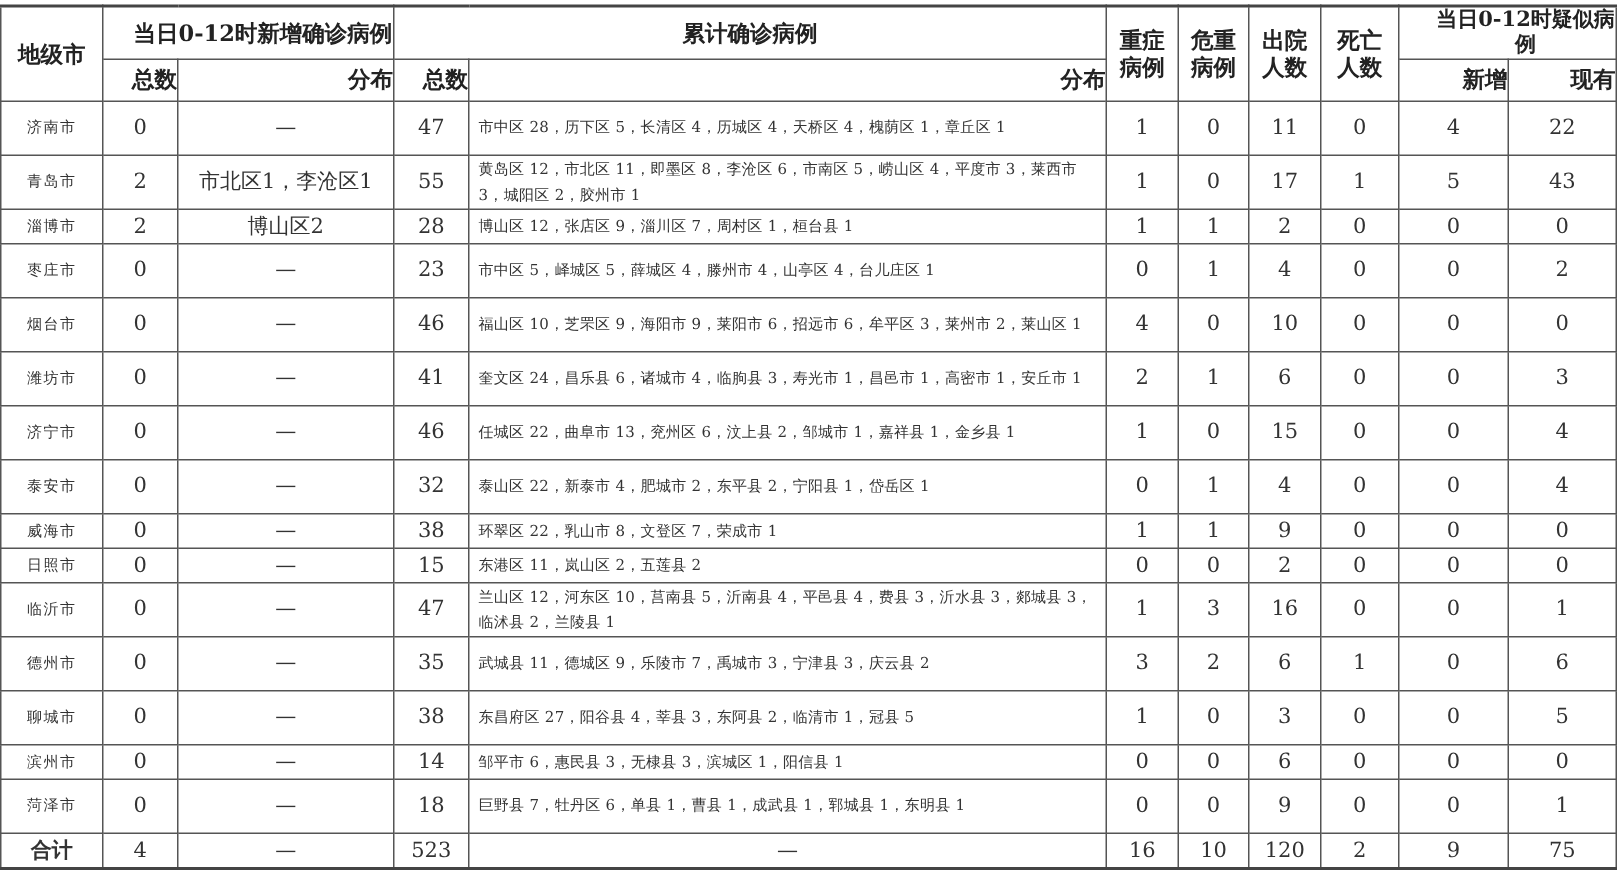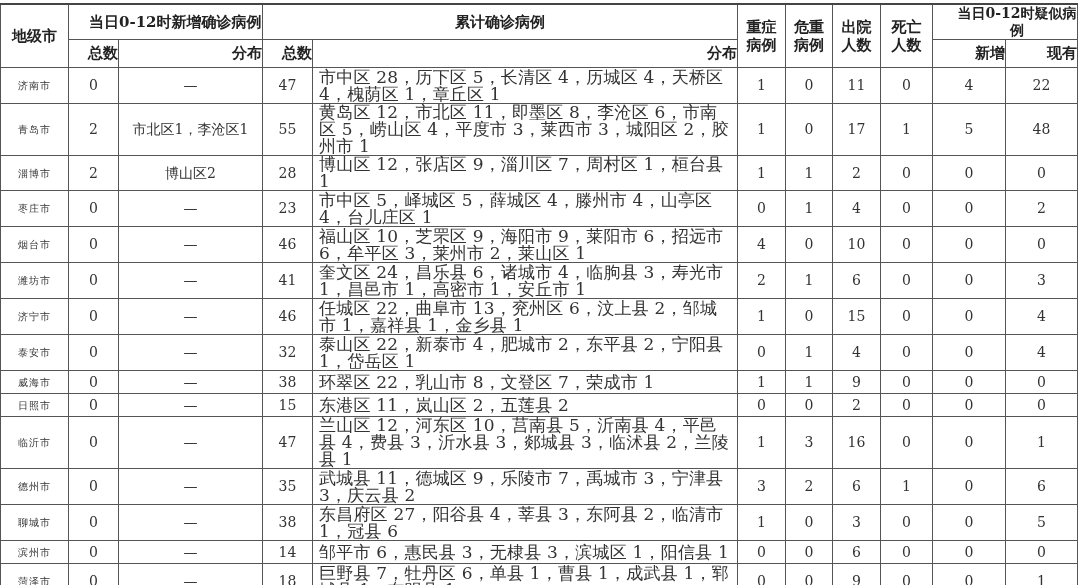--- a/index.html
+++ b/index.html
@@ -4,21 +4,21 @@
 <style>
   html, body { margin:0; padding:0; background:#ffffff; }
   body { width:1080px; height:585px; overflow:hidden; font-family:"DejaVu Serif","Liberation Serif",serif; color:#333; }
   .wrap { position:absolute; left:0; top:3px; width:1028px; }
   table { border-collapse:collapse; table-layout:fixed; width:1077px; }
   td, th { border:1px solid #555; text-align:center; vertical-align:middle; padding:0; font-weight:normal; line-height:17px; font-size:14px; }
   th { font-size:15px; color:#222; }
   thead th.bold { font-weight:bold; font-size:15px; }
   tr.h1 th { height:31px; }
   tr.h2 th { height:27px;text-align:right; }
-  td.dist { text-align:left; padding-left:6px; padding-right:4px; font-size:17px; letter-spacing:0.2px; line-height:17px; }
+  td.dist { text-align:left; padding-left:6px; padding-right:4px; font-size:10px; letter-spacing:0.2px; line-height:17px; }
   td.city { font-size:10px; letter-spacing:1px; }
   tr.r2 td { height:35px; }
   tr.r1 td { height:22px; }
   tr.total td { height:22px; }
   td.totlabel { font-weight:bold; }
   table { border-top:2px solid #444; border-bottom:2px solid #444; }
 </style>
 </head>
 <body>
 
@@ -75,21 +75,21 @@
           <td class="city">青岛市</td>
           <td>2</td>
           <td>市北区1，李沧区1</td>
           <td>55</td>
           <td class="dist">黄岛区 12，市北区 11，即墨区 8，李沧区 6，市南区 5，崂山区 4，平度市 3，莱西市 3，城阳区 2，胶州市 1</td>
           <td>1</td>
           <td>0</td>
           <td>17</td>
           <td>1</td>
           <td>5</td>
-          <td>48</td>
+          <td>43</td>
         </tr>
         <tr class="r1">
           <td class="city">淄博市</td>
           <td>2</td>
           <td>博山区2</td>
           <td>28</td>
           <td class="dist">博山区 12，张店区 9，淄川区 7，周村区 1，桓台县 1</td>
           <td>1</td>
           <td>1</td>
           <td>2</td>
@@ -212,21 +212,21 @@
           <td>6</td>
           <td>1</td>
           <td>0</td>
           <td>6</td>
         </tr>
         <tr class="r2">
           <td class="city">聊城市</td>
           <td>0</td>
           <td>—</td>
           <td>38</td>
-          <td class="dist">东昌府区 27，阳谷县 4，莘县 3，东阿县 2，临清市 1，冠县 6</td>
+          <td class="dist">东昌府区 27，阳谷县 4，莘县 3，东阿县 2，临清市 1，冠县 5</td>
           <td>1</td>
           <td>0</td>
           <td>3</td>
           <td>0</td>
           <td>0</td>
           <td>5</td>
         </tr>
         <tr class="r1">
           <td class="city">滨州市</td>
           <td>0</td>

